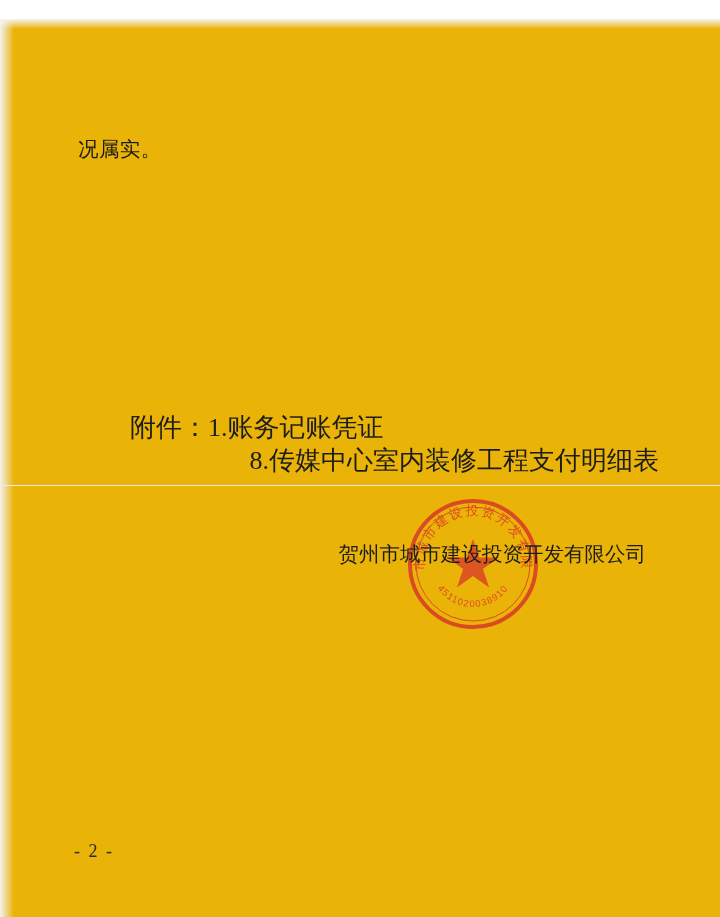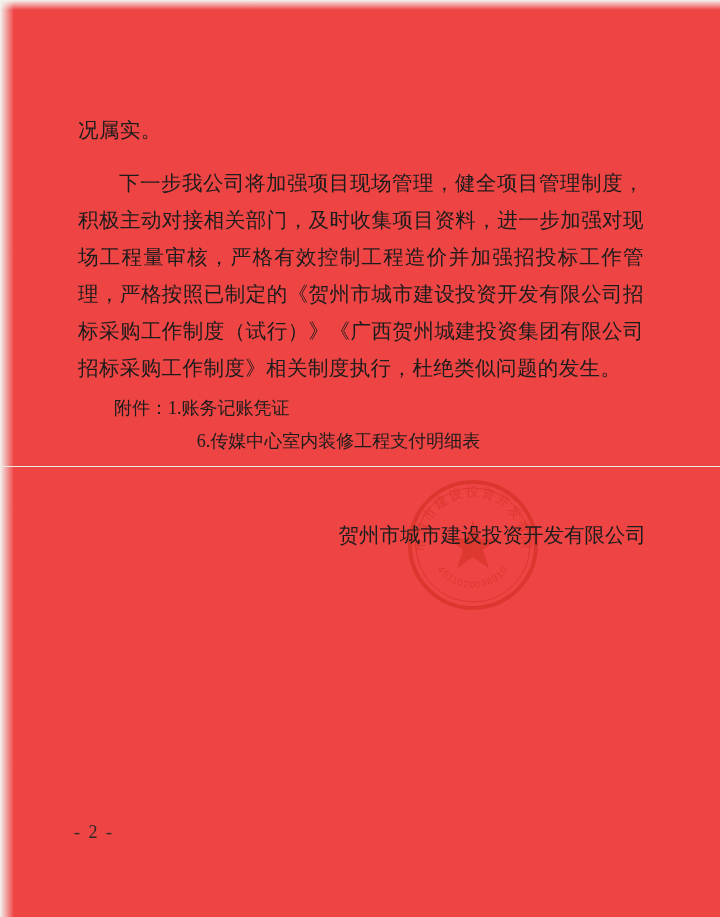--- a/index.html
+++ b/index.html
@@ -11,21 +11,22 @@
     height: 917px;
     background: #ffffff;
     font-family: "Liberation Serif", "DejaVu Serif", serif;
     color: #1a1a1a;
     position: relative;
     overflow: hidden;
   }
   .page {
     position: absolute;
     inset: 0;
-    background: #ef4444;
+    background: #eab308;
+    margin-top: 19px;
   }
   
   .scan-edge-left {
     position: absolute;
     left: 0; top: 0; bottom: 0; width: 14px;
     background: linear-gradient(to right, #f2f2ee, rgba(255,255,255,0));
   }
   .scan-edge-top {
     position: absolute;
     left: 0; right: 0; top: 0; height: 10px;
@@ -50,21 +51,21 @@
     text-indent: 2em;
   }
   .spacer-sm { height: 16px; }
   .spacer-md { height: 26px; }
 
   .attach-block {
     position: absolute;
     left: 78px;
     top: 392px;
     width: 566px;
-    font-size: 18px;
+    font-size: 26px;
     line-height: 33px;
     color: #1c1c1c;
   }
   .attach-line {
     display: block;
     white-space: pre;
   }
   .attach-line.first { text-indent: 2em; }
   .attach-line.second { padding-left: 6.6em; }
 
@@ -114,27 +115,26 @@
 <body>
 
 <div class="page">
 
   <div class="scan-edge-left"></div>
   <div class="scan-edge-top"></div>
 
   <div class="body-text">
     <p class="para">况属实。</p>
     <div class="spacer-sm"></div>
-    <p class="para indent2">下一步我公司将加强项目现场管理，健全项目管理制度，积极主动对接相关部门，及时收集项目资料，进一步加强对现场工程量审核，严格有效控制工程造价并加强招投标工作管理，严格按照已制定的《贺州市城市建设投资开发有限公司招标采购工作制度（试行）》《广西贺州城建投资集团有限公司招标采购工作制度》相关制度执行，杜绝类似问题的发生。</p>
     <div class="spacer-md"></div>
   </div>
 
   <div class="attach-block">
     <span class="attach-line first"><span>附件：</span><span>1.账务记账凭证</span></span>
-    <span class="attach-line second">6.传媒中心室内装修工程支付明细表</span>
+    <span class="attach-line second">8.传媒中心室内装修工程支付明细表</span>
   </div>
 
   <div class="faint-rule"></div>
 
   <div class="seal">
     <svg width="138" height="138" viewBox="0 0 138 138" xmlns="http://www.w3.org/2000/svg">
       <g opacity="0.82">
         <circle cx="69" cy="69" r="63" fill="none" stroke="#d8352a" stroke-width="4"></circle>
         <circle cx="69" cy="69" r="57" fill="none" stroke="#d8352a" stroke-width="1"></circle>
         <path id="sealArcTop" d="M 20 69 A 49 49 0 0 1 118 69" fill="none"></path>

